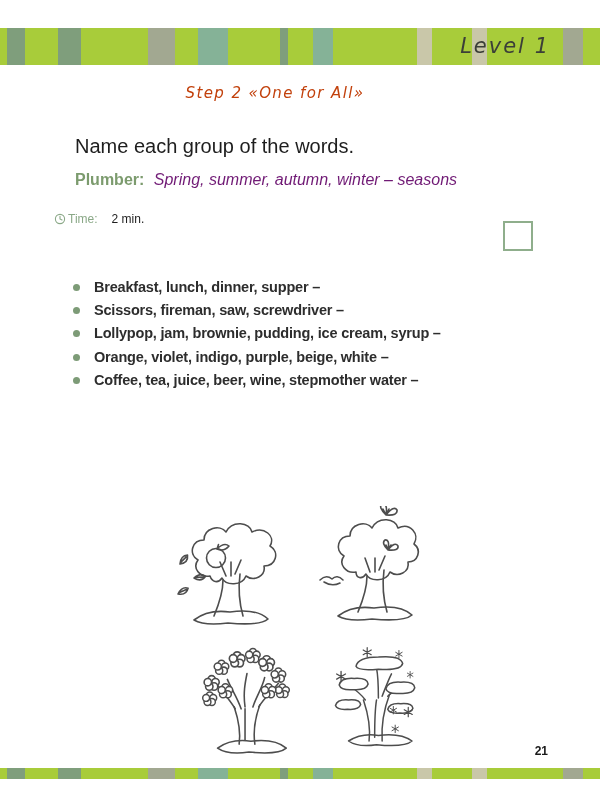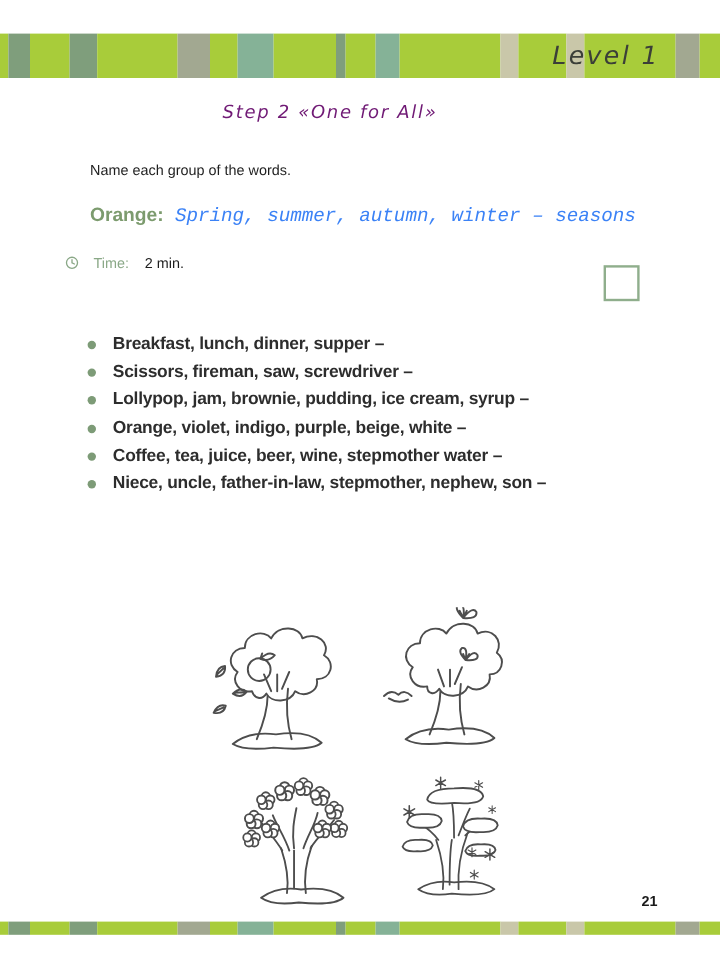--- a/index.html
+++ b/index.html
@@ -12,29 +12,29 @@
   #header-band{top:28px;height:37px;}
   #footer-band{top:768px;height:11px;}
   #level-label{
     position:absolute;right:50px;top:34px;z-index:2;
     font-family:"DejaVu Sans",sans-serif;font-style:italic;
     font-size:21px;letter-spacing:2px;color:#3b3f38;text-align:center;
   }
   #step-title{
     position:absolute;left:0;top:84px;width:550px;text-align:center;
     font-family:"DejaVu Sans",sans-serif;font-style:italic;
-    font-size:15px;letter-spacing:1.4px;color:#701a75;
-  }
-  #instruction{position:absolute;left:75px;top:135px;font-size:12px;color:#1e1e1e;}
+    font-size:15px;letter-spacing:1.4px;color:#c2410c;
+  }
+  #instruction{position:absolute;left:75px;top:135px;font-size:20px;color:#1e1e1e;}
   #example-line{position:absolute;left:75px;top:171px;font-size:16px;}
   #example-label{font-weight:bold;color:#7c9b6e;}
-  #example-text{font-style:italic;color:#3b82f6;margin-left:5px;font-family:Liberation Mono, monospace;}
-  #time-line{position:absolute;left:54px;top:212px;font-size:12px;display:flex;align-items:center;gap:12px;}
+  #example-text{font-style:italic;color:#701a75;margin-left:5px;}
+  #time-line{position:absolute;left:54px;top:212px;font-size:12px;display:flex;align-items:center;gap:2px;}
   #time-label{color:#8aa887;}
-  #time-value{color:#1e1e1e;margin-left:1px;}
+  #time-value{color:#1e1e1e;margin-left:12px;}
   #completion-checkbox{
     position:absolute;left:503px;top:221px;width:26px;height:26px;
     border:2px solid #8fae8c;background:#ffffff;cursor:pointer;
   }
   #word-groups{position:absolute;left:50px;top:263px;width:535px;list-style:none;margin:16px;padding:0;}
   #word-groups li{
     position:relative;padding-left:28px;margin-bottom:6.6px;line-height:16.6px;
     font-weight:bold;font-size:14.5px;letter-spacing:-0.2px;color:#2d2d2d;
   }
   #word-groups li::before{
@@ -76,42 +76,41 @@
       <div style="flex: 0 0 20px; background: rgb(162, 168, 145);"></div>
       <div style="flex: 0 0 17px; background: rgb(168, 204, 58);"></div>
     </div>
   <div id="level-label">Level 1</div>
 
   <div id="step-title">Step 2 «One for All»</div>
 
   <div id="instruction">Name each group of the words.</div>
 
   <div id="example-line">
-    <span id="example-label">Orange:</span>
+    <span id="example-label">Plumber:</span>
     <span id="example-text">Spring, summer, autumn, winter – seasons</span>
   </div>
 
   <div id="time-line">
     <svg width="12" height="12" viewBox="0 0 12 12">
       <circle cx="6" cy="6" r="4.6" fill="none" stroke="#8aa887" stroke-width="1.1"></circle>
       <path d="M6,3.4 V6 L8,7" fill="none" stroke="#8aa887" stroke-width="1.1" stroke-linecap="round"></path>
     </svg>
     <span id="time-label">Time:</span>
     <span id="time-value">2 min.</span>
   </div>
 
   <div id="completion-checkbox"></div>
 
   <ul id="word-groups">
     <li>Breakfast, lunch, dinner, supper –</li>
     <li>Scissors, fireman, saw, screwdriver –</li>
     <li>Lollypop, jam, brownie, pudding, ice cream, syrup  –</li>
     <li>Orange, violet, indigo, purple, beige, white –</li>
     <li>Coffee, tea, juice, beer, wine, stepmother water –</li>
-    <li>Niece, uncle, father-in-law, stepmother, nephew, son –</li>
   </ul>
 
   <svg id="tree-autumn" class="tree" width="122" height="118" viewBox="0 0 122 118">
     <g class="sketch">
       <path d="M42,64 C32,66 24,56 30,48 C20,42 24,28 36,28 C36,16 52,12 58,20 C64,8 82,10 84,20 C96,14 108,24 102,34 C112,40 108,54 96,54 C98,64 86,70 78,64 C74,74 58,74 54,66 C50,72 44,70 42,64 Z"></path>
       <circle cx="48" cy="46" r="9.5"></circle>
       <path d="M49,37 q7,-7 12,-3 q-5,6 -12,3 Z M49,37 l1.5,-4.5"></path>
       <path d="M55,68 C55,80 51,92 46,104"></path>
       <path d="M72,62 C70,78 71,90 75,104"></path>
       <path d="M58,64 L52,50 M63,64 L63,50 M67,62 L73,48"></path>

